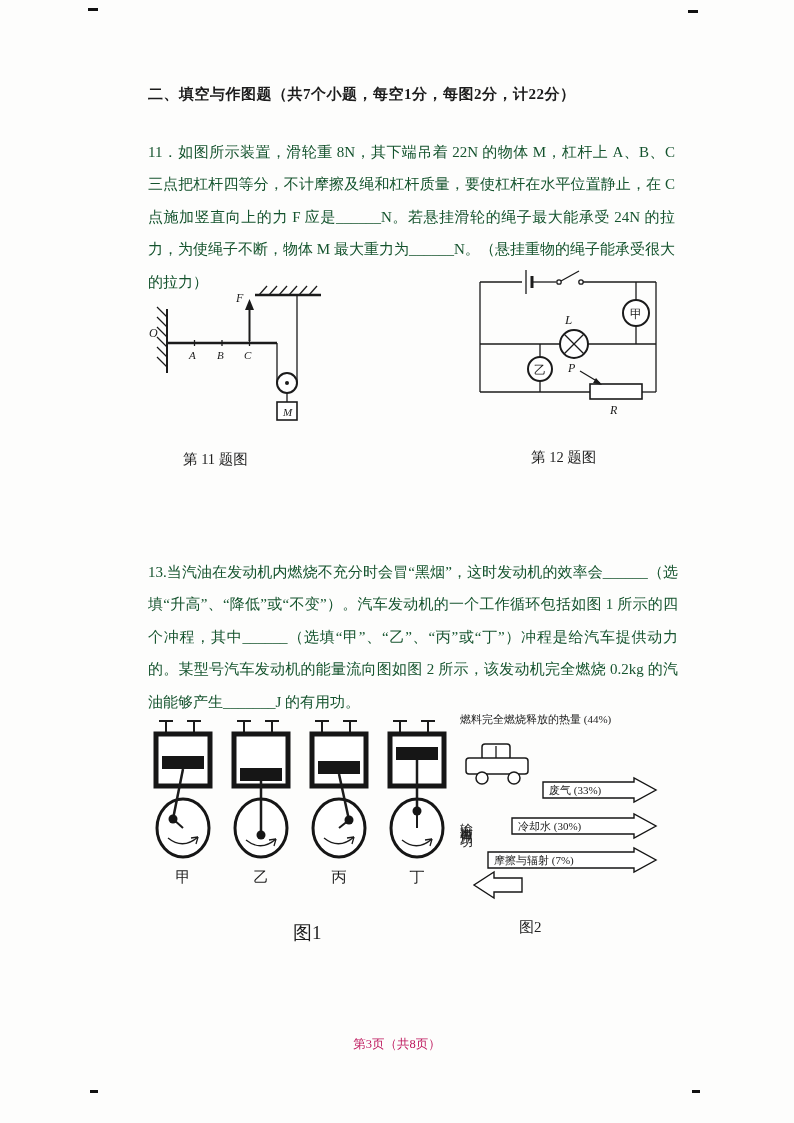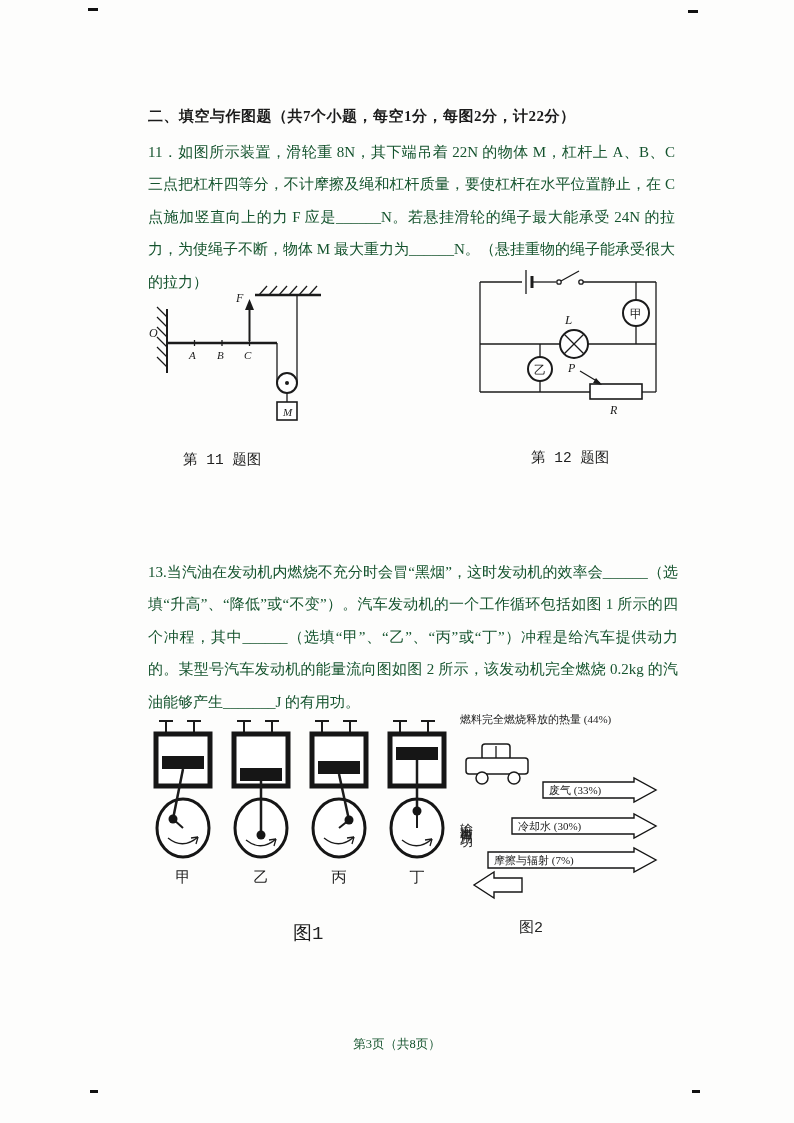--- a/index.html
+++ b/index.html
@@ -5,51 +5,51 @@
   * { margin:0; padding:0; box-sizing:border-box; }
   html,body { background:#ffffff; }
   .page {
     position:relative; width:794px; height:1123px; margin:0 auto;
     background:#fdfdfc; color:#1b1b1b;
     font-family:"Liberation Serif","DejaVu Serif",serif;
     overflow:hidden;
   }
   .mark { position:absolute; background:#111; }
   .section-header{
-    position:absolute; left:148px; top:107px; width:540px;
+    position:absolute; left:148px; top:85px; width:540px;
     font-size:15px; font-weight:bold; letter-spacing:.5px;
   }
   .qtext{
     position:absolute; font-size:15px; line-height:2.16;
     text-align:justify; color:#14532d;
   }
   #q11-text{ left:148px; top:136px; width:527px; }
   #q12-text{ left:148px; top:478px; width:527px; }
   #q13-text{ left:148px; top:556px; width:530px; }
   .note{ position:absolute; left:150px; top:686px; font-size:14.5px; color:#1e1e1e; }
   #q14-text{ left:148px; top:962px; width:530px; }
-  .caption{ position:absolute; font-size:14.5px; color:#1e1e1e;font-family:Liberation Mono, monospace; }
+  .caption{ position:absolute; font-size:14.5px; color:#1e1e1e; }
   #cap11{ left:183px; top:450px; }
   #cap12{ left:531px; top:448px; }
   #cap-fig1{ left:293px; top:920px; font-size:19px; }
   #cap-fig2{ left:519px; top:918px; font-size:15px;text-align:center; }
   .figure{ position:absolute; }
   #fig11{ left:145px; top:283px; }
   #fig12{ left:462px; top:262px; }
   #fig1{ left:146px; top:716px; width:312px; display:flex; gap:4px; }
   .engine{ display:flex; flex-direction:column; align-items:center; }
   .engine-label{ font-size:15px; margin-top:2px; }
   #fig2{ left:456px; top:712px; width:238px; height:202px; }
   .fig2-total{ position:absolute; left:4px; top:0; width:234px; font-size:11px; white-space:nowrap; }
   .fig2-svg{ position:absolute; left:0; top:16px; }
   .fig2-vertical{
     position:absolute; left:1px; top:100px; font-size:13px;
     writing-mode:vertical-rl; text-orientation:upright; letter-spacing:3px;
   }
-  .footer{ position:absolute; left:0; right:0; top:1036px; text-align:center; font-size:12.5px; color:#14532d; }
+  .footer{ position:absolute; left:0; right:0; top:1036px; text-align:center; font-size:12.5px; color:#be185d; }
 
   
   svg line, svg path, svg polyline { stroke:#1b1b1b; fill:none; }
   svg .w1{ stroke-width:1.3; } svg .w2{ stroke-width:2; } svg .w25{ stroke-width:2.5; } svg .w3{ stroke-width:3; }
   svg .fillw{ fill:#fff; stroke:#1b1b1b; }
   svg .dark{ fill:#161616; stroke:none; }
   svg text{ fill:#1b1b1b; stroke:none; font-family:"Liberation Serif","DejaVu Serif",serif; }
   svg .it{ font-style:italic; }
   .cyl{ fill:#fff; stroke:#161616; stroke-width:5; }
   .case{ fill:#fff; stroke:#161616; stroke-width:3; }

